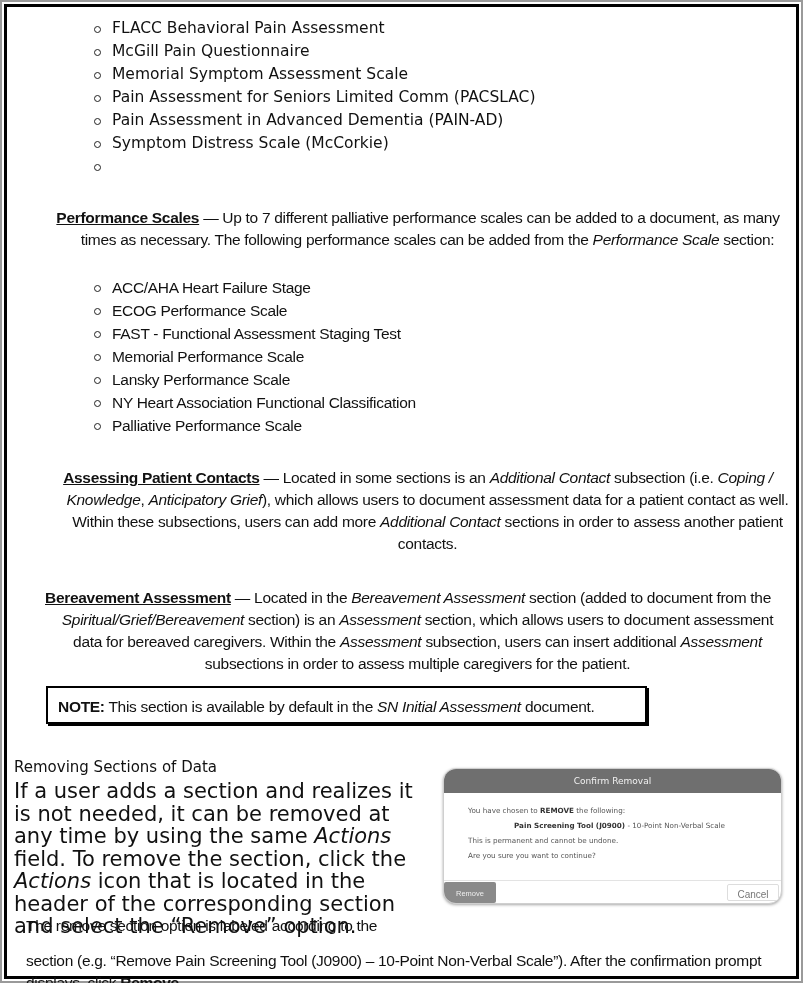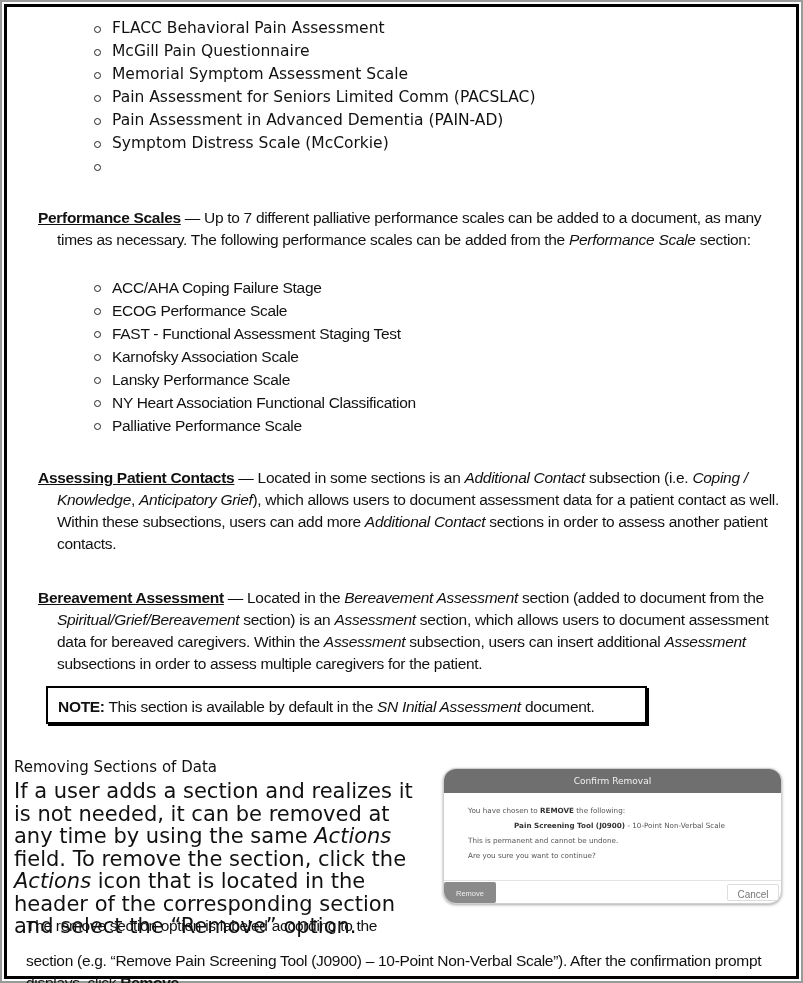--- a/index.html
+++ b/index.html
@@ -9,21 +9,21 @@
            border-top: 2px solid #9a9a9a; border-left: 2px solid #9a9a9a;
            border-right: 2px solid #9a9a9a; border-bottom: 2px solid #9a9a9a; }
   .frame-inner { position: absolute; left: 2px; top: 2px; right: 2px; bottom: 2px;
                  border-top: 3px solid #000; border-left: 3px solid #000;
                  border-right: 3px solid #000; border-bottom: 3px solid #000; box-sizing: border-box; }
   .abs { position: absolute; }
   .bullets { list-style: none; margin: 0; padding: 0; }
   .bullets li { position: relative; font-size: 15.5px; line-height: 23px; height: 23px; padding-left: 18px; white-space: nowrap; }
   .bullets li .dot { position: absolute; left: 0; top: 9px; width: 5px; height: 5px; border: 1px solid #222; border-radius: 50%; }
   .cond { font-family: "Liberation Sans", sans-serif; font-size: 15.5px; line-height: 22px; letter-spacing: -0.3px; }
-  .hang { position: absolute; left: 38px; width: 760px; }
+  .hang { position: absolute; left: 38px; width: 760px; text-align: center; }
   .hang p { margin: 0; text-indent: -19px; padding-left: 19px; }
   .u { text-decoration: underline; font-weight: bold; }
   em { font-style: italic; }
   .note { position: absolute; left: 46px; top: 686px; width: 601px; height: 38px; box-sizing: border-box;
           border: 2px solid #000; box-shadow: 2px 2px 0 #000; padding: 8px 10px; white-space: nowrap; }
   .h2 { position: absolute; left: 14px; top: 758px; font-size: 15px; font-weight: normal; }
   .body-text { position: absolute; left: 14px; top: 780px; width: 420px; font-size: 21px; line-height: 22.5px; }
   .body-text p { margin: 0; }
   .tail { position: absolute; left: 14px; top: 903px; width: 770px; font-family: "Liberation Sans", sans-serif;
           font-size: 15.5px; line-height: 22.5px; letter-spacing: -0.3px; }
@@ -57,24 +57,24 @@
   <li><span class="dot"></span><span>Pain Assessment for Seniors Limited Comm (PACSLAC)</span></li>
   <li><span class="dot"></span><span>Pain Assessment in Advanced Dementia (PAIN-AD)</span></li>
   <li><span class="dot"></span><span>Symptom Distress Scale (McCorkie)</span></li>
   <li><span class="dot"></span></li>
 </ul>
 
 <div class="hang cond" style="top:207px;">
   <p><span class="u">Performance Scales</span><span> — Up to 7 different palliative performance scales can be added to a document, as many times as necessary. The following performance scales can be added from the </span><em>Performance Scale</em><span> section:</span></p>
 </div>
 <ul class="bullets abs cond" style="left:94px; top:276px;">
-  <li><span class="dot"></span><span>ACC/AHA Coping Failure Stage</span></li>
+  <li><span class="dot"></span><span>ACC/AHA Heart Failure Stage</span></li>
   <li><span class="dot"></span><span>ECOG Performance Scale</span></li>
   <li><span class="dot"></span><span>FAST - Functional Assessment Staging Test</span></li>
-  <li><span class="dot"></span><span>Karnofsky Association Scale</span></li>
+  <li><span class="dot"></span><span>Memorial Performance Scale</span></li>
   <li><span class="dot"></span><span>Lansky Performance Scale</span></li>
   <li><span class="dot"></span><span>NY Heart Association Functional Classification</span></li>
   <li><span class="dot"></span><span>Palliative Performance Scale</span></li>
 </ul>
 
 <div class="hang cond" style="top:467px;">
   <p><span class="u">Assessing Patient Contacts</span><span> — Located in some sections is an </span><em>Additional Contact</em><span> subsection (i.e. </span><em>Coping / Knowledge</em><span>, </span><em>Anticipatory Grief</em><span>), which allows users to document assessment data for a patient contact as well. Within these subsections, users can add more </span><em>Additional Contact</em><span> sections in order to assess another patient contacts.</span></p>
 </div>
 
 <div class="hang cond" style="top:587px; width:740px;">

